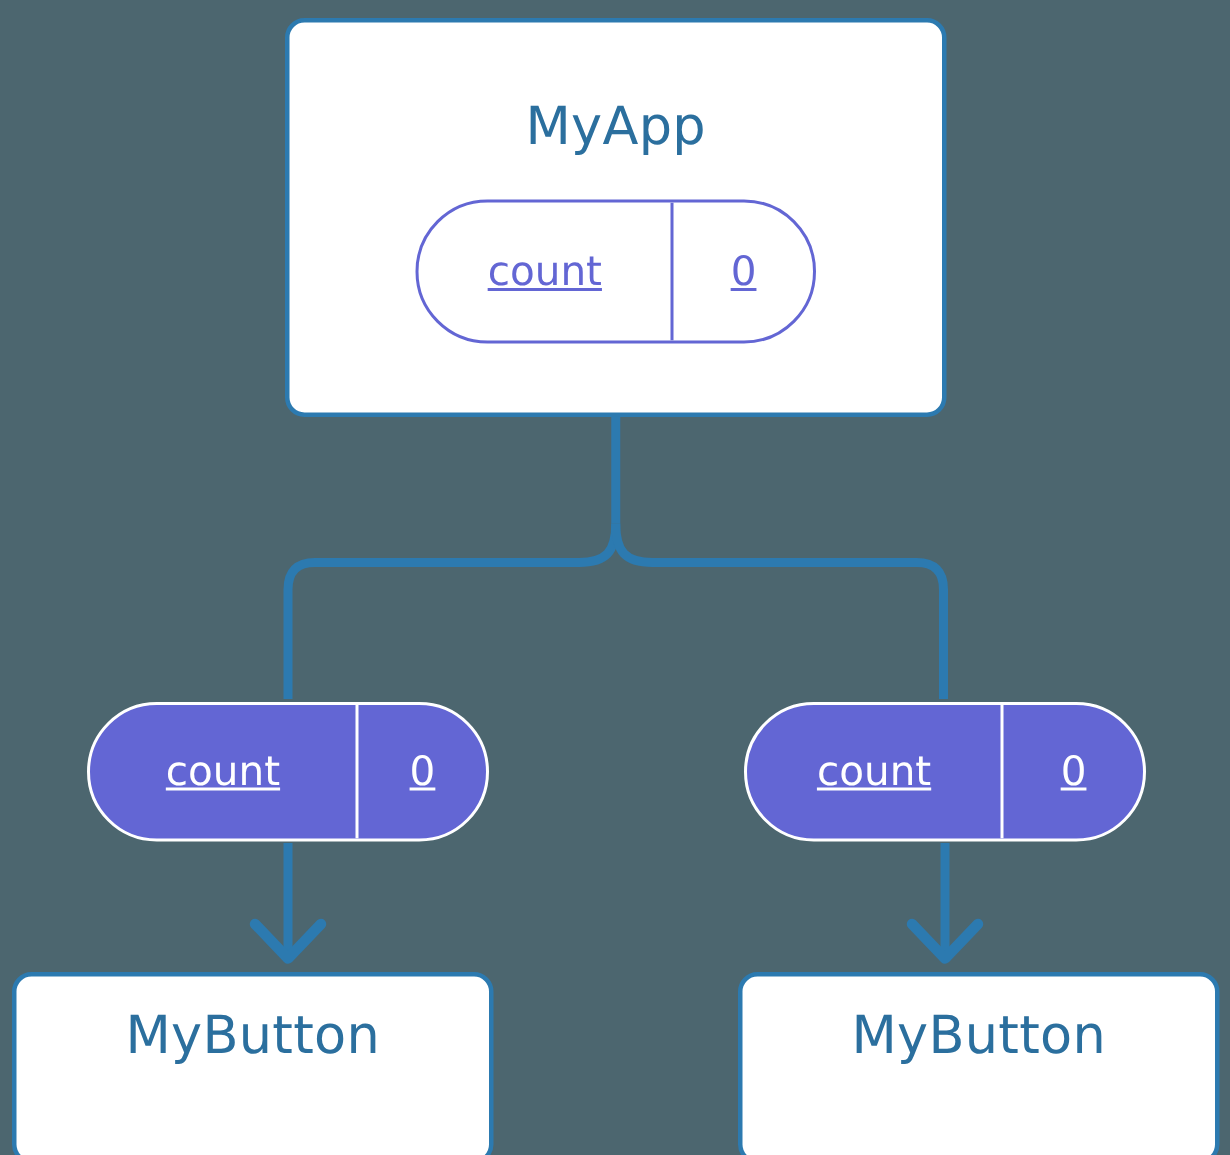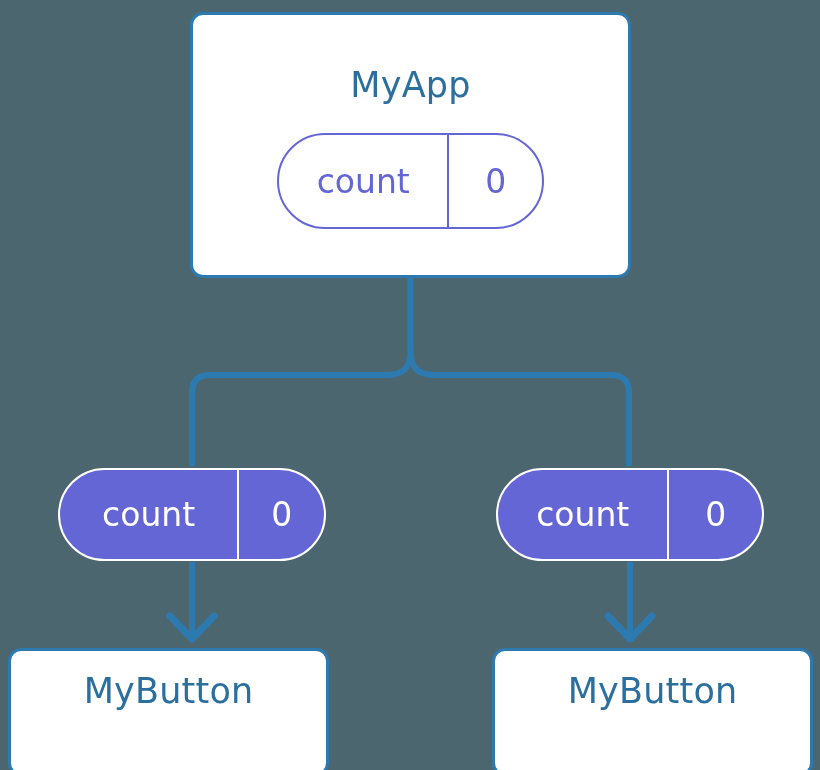--- a/index.html
+++ b/index.html
@@ -81,23 +81,24 @@
     border-style: solid;
     border-width: 2px;
     border-radius: 999px;
     overflow: hidden;
   }
   .state-pill .pill-key,
   .state-pill .pill-value {
     display: flex;
     align-items: center;
     justify-content: center;
-    font-size: 33px;
+    font-size: 27px;
     box-sizing: border-box;
     white-space: nowrap;
+    text-decoration: underline;
   }
   
   .pill-outline {
     border-color: #6366d4;
     background: transparent;
   }
   .pill-outline .pill-key,
   .pill-outline .pill-value {
     color: #6366d4;
   }

